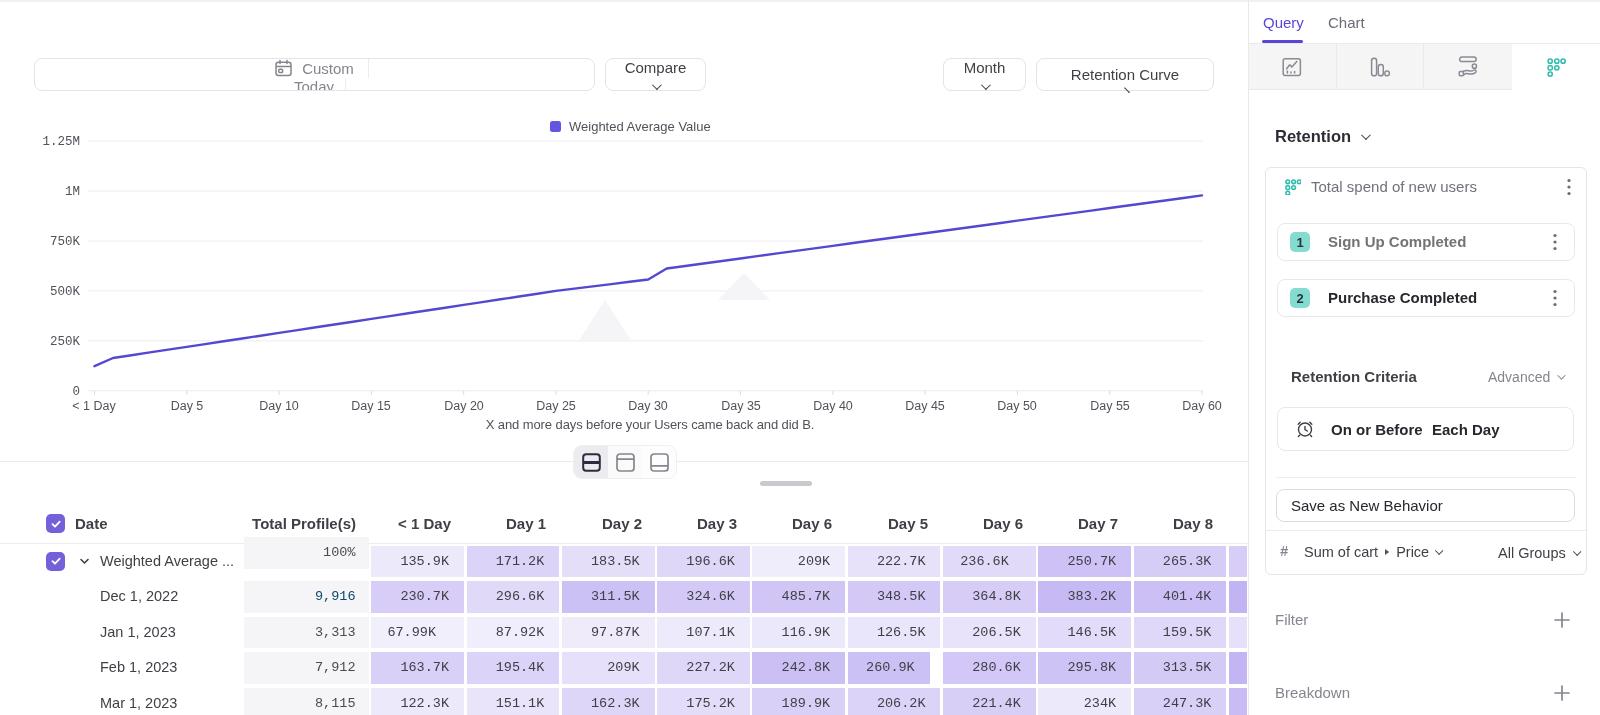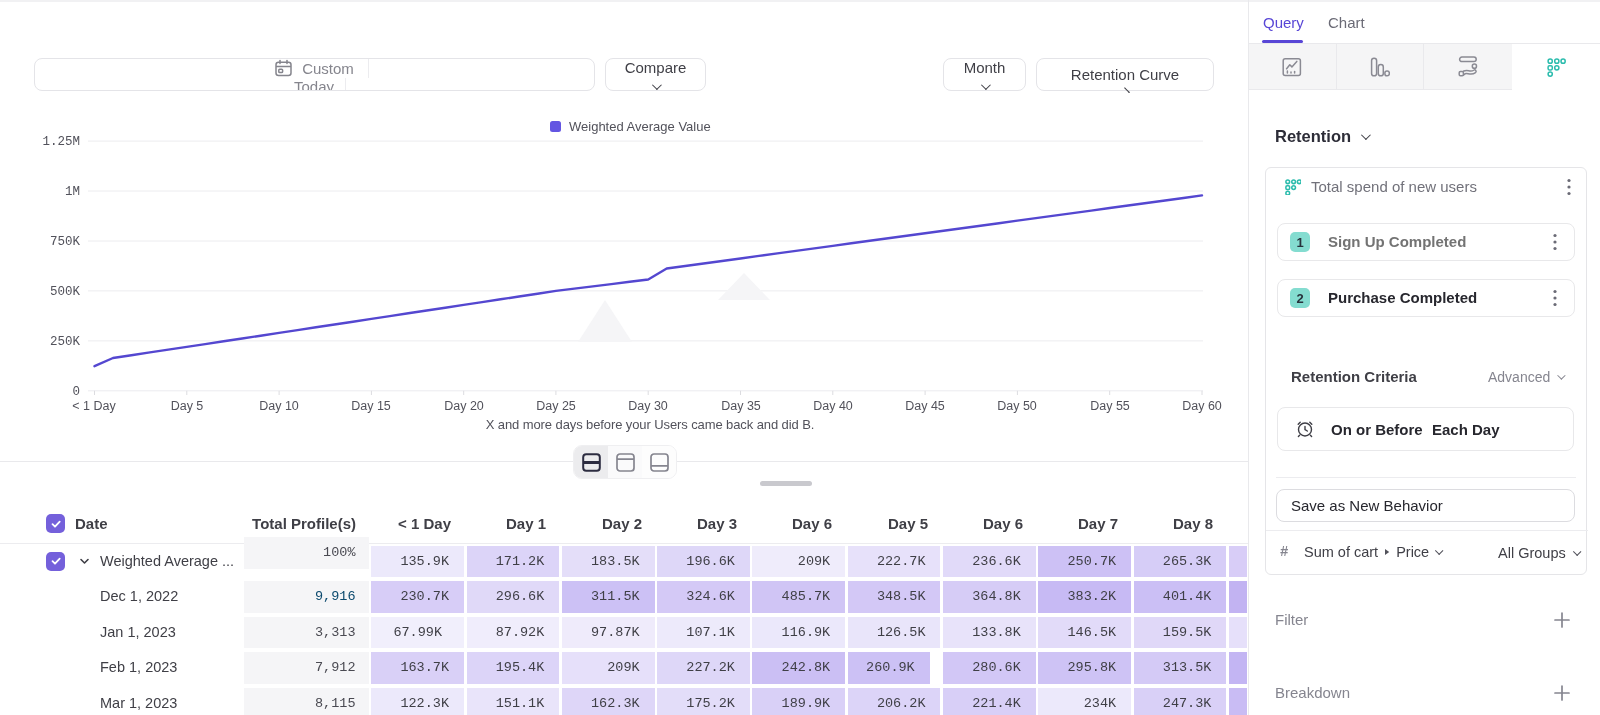--- a/index.html
+++ b/index.html
@@ -148,45 +148,45 @@
         <path d="M2 3.5 L5.5 7 L9 3.5" fill="none" stroke="#3f3f46" stroke-width="1.6" stroke-linecap="round" stroke-linejoin="round"></path>
       </svg>
       <div style="position:absolute;left:100px;top:57.8px;font-size:14.5px;color:#3f3f46;">Weighted Average ...</div>
       <div class="mono" style="position:absolute;left:243.5px;top:42px;width:125.0px;height:31.5px;background:#f5f5f7;display:flex;align-items:center;justify-content:flex-end;padding-right:13px;font-size:13.5px;color:#4a4a52;">100%</div>
       <div class="mono" style="position:absolute;left:371.0px;top:50.5px;width:93.0px;height:31.5px;background:#ece9fb;display:flex;align-items:center;justify-content:flex-end;padding-right:15px;font-size:13.5px;color:#3f3f46;">135.9K</div>
       <div class="mono" style="position:absolute;left:466.5px;top:50.5px;width:92.8px;height:31.5px;background:#dcd4f8;display:flex;align-items:center;justify-content:flex-end;padding-right:15px;font-size:13.5px;color:#3f3f46;">171.2K</div>
       <div class="mono" style="position:absolute;left:561.8px;top:50.5px;width:92.8px;height:31.5px;background:#e4def9;display:flex;align-items:center;justify-content:flex-end;padding-right:15px;font-size:13.5px;color:#3f3f46;">183.5K</div>
       <div class="mono" style="position:absolute;left:657.1px;top:50.5px;width:92.8px;height:31.5px;background:#ded7f8;display:flex;align-items:center;justify-content:flex-end;padding-right:15px;font-size:13.5px;color:#3f3f46;">196.6K</div>
       <div class="mono" style="position:absolute;left:752.4px;top:50.5px;width:92.8px;height:31.5px;background:#efecfb;display:flex;align-items:center;justify-content:flex-end;padding-right:15px;font-size:13.5px;color:#3f3f46;">209K</div>
       <div class="mono" style="position:absolute;left:847.7px;top:50.5px;width:92.8px;height:31.5px;background:#e7e1fa;display:flex;align-items:center;justify-content:flex-end;padding-right:15px;font-size:13.5px;color:#3f3f46;">222.7K</div>
-      <div class="mono" style="position:absolute;left:943.0px;top:50.5px;width:92.8px;height:31.5px;background:#e1daf9;display:flex;align-items:center;justify-content:flex-end;padding-right:15px;font-size:13.5px;color:#3f3f46;">236.6K</div>
+      <div class="mono" style="position:absolute;left:943.0px;top:50.5px;width:92.8px;height:31.5px;background:#e1daf9;display:flex;align-items:center;justify-content:flex-end;padding-right:27px;font-size:13.5px;color:#3f3f46;">236.6K</div>
       <div class="mono" style="position:absolute;left:1038.3px;top:50.5px;width:92.8px;height:31.5px;background:#cdc1f5;display:flex;align-items:center;justify-content:flex-end;padding-right:15px;font-size:13.5px;color:#3f3f46;">250.7K</div>
       <div class="mono" style="position:absolute;left:1133.6px;top:50.5px;width:92.8px;height:31.5px;background:#d6cdf7;display:flex;align-items:center;justify-content:flex-end;padding-right:15px;font-size:13.5px;color:#3f3f46;">265.3K</div>
       <div style="position:absolute;left:1228.7px;top:50.5px;width:18.8px;height:31.5px;background:#d8cdf7;"></div>
       <div style="position:absolute;left:100px;top:93.2px;font-size:14.5px;color:#3f3f46;">Dec 1, 2022</div>
       <div class="mono" style="position:absolute;left:243.5px;top:86.0px;width:125.0px;height:31.5px;background:#f5f5f7;display:flex;align-items:center;justify-content:flex-end;padding-right:13px;font-size:13.5px;color:#0c4a6e;">9,916</div>
       <div class="mono" style="position:absolute;left:371.0px;top:86.0px;width:93.0px;height:31.5px;background:#d7cdf7;display:flex;align-items:center;justify-content:flex-end;padding-right:15px;font-size:13.5px;color:#3f3f46;">230.7K</div>
       <div class="mono" style="position:absolute;left:466.5px;top:86.0px;width:92.8px;height:31.5px;background:#e0d9f8;display:flex;align-items:center;justify-content:flex-end;padding-right:15px;font-size:13.5px;color:#3f3f46;">296.6K</div>
       <div class="mono" style="position:absolute;left:561.8px;top:86.0px;width:92.8px;height:31.5px;background:#ccc1f5;display:flex;align-items:center;justify-content:flex-end;padding-right:15px;font-size:13.5px;color:#3f3f46;">311.5K</div>
       <div class="mono" style="position:absolute;left:657.1px;top:86.0px;width:92.8px;height:31.5px;background:#d4c9f6;display:flex;align-items:center;justify-content:flex-end;padding-right:15px;font-size:13.5px;color:#3f3f46;">324.6K</div>
       <div class="mono" style="position:absolute;left:752.4px;top:86.0px;width:92.8px;height:31.5px;background:#d0c5f5;display:flex;align-items:center;justify-content:flex-end;padding-right:15px;font-size:13.5px;color:#3f3f46;">485.7K</div>
       <div class="mono" style="position:absolute;left:847.7px;top:86.0px;width:92.8px;height:31.5px;background:#d3c8f6;display:flex;align-items:center;justify-content:flex-end;padding-right:15px;font-size:13.5px;color:#3f3f46;">348.5K</div>
       <div class="mono" style="position:absolute;left:943.0px;top:86.0px;width:92.8px;height:31.5px;background:#d6ccf6;display:flex;align-items:center;justify-content:flex-end;padding-right:15px;font-size:13.5px;color:#3f3f46;">364.8K</div>
       <div class="mono" style="position:absolute;left:1038.3px;top:86.0px;width:92.8px;height:31.5px;background:#c7baf4;display:flex;align-items:center;justify-content:flex-end;padding-right:15px;font-size:13.5px;color:#3f3f46;">383.2K</div>
       <div class="mono" style="position:absolute;left:1133.6px;top:86.0px;width:92.8px;height:31.5px;background:#cbbff5;display:flex;align-items:center;justify-content:flex-end;padding-right:15px;font-size:13.5px;color:#3f3f46;">401.4K</div>
       <div style="position:absolute;left:1228.7px;top:86.0px;width:18.8px;height:31.5px;background:#c2b3f2;"></div>
       <div style="position:absolute;left:100px;top:128.8px;font-size:14.5px;color:#3f3f46;">Jan 1, 2023</div>
       <div class="mono" style="position:absolute;left:243.5px;top:121.5px;width:125.0px;height:31.5px;background:#f5f5f7;display:flex;align-items:center;justify-content:flex-end;padding-right:13px;font-size:13.5px;color:#4a4a52;">3,313</div>
-      <div class="mono" style="position:absolute;left:371.0px;top:121.5px;width:93.0px;height:31.5px;background:#f1effc;display:flex;align-items:center;justify-content:flex-end;padding-right:22px;font-size:13.5px;color:#3f3f46;">67.99K</div>
+      <div class="mono" style="position:absolute;left:371.0px;top:121.5px;width:93.0px;height:31.5px;background:#f1effc;display:flex;align-items:center;justify-content:flex-end;padding-right:28px;font-size:13.5px;color:#3f3f46;">67.99K</div>
       <div class="mono" style="position:absolute;left:466.5px;top:121.5px;width:92.8px;height:31.5px;background:#f0edfc;display:flex;align-items:center;justify-content:flex-end;padding-right:15px;font-size:13.5px;color:#3f3f46;">87.92K</div>
       <div class="mono" style="position:absolute;left:561.8px;top:121.5px;width:92.8px;height:31.5px;background:#efebfb;display:flex;align-items:center;justify-content:flex-end;padding-right:15px;font-size:13.5px;color:#3f3f46;">97.87K</div>
       <div class="mono" style="position:absolute;left:657.1px;top:121.5px;width:92.8px;height:31.5px;background:#edeafb;display:flex;align-items:center;justify-content:flex-end;padding-right:15px;font-size:13.5px;color:#3f3f46;">107.1K</div>
       <div class="mono" style="position:absolute;left:752.4px;top:121.5px;width:92.8px;height:31.5px;background:#ebe8fb;display:flex;align-items:center;justify-content:flex-end;padding-right:15px;font-size:13.5px;color:#3f3f46;">116.9K</div>
       <div class="mono" style="position:absolute;left:847.7px;top:121.5px;width:92.8px;height:31.5px;background:#e9e5fa;display:flex;align-items:center;justify-content:flex-end;padding-right:15px;font-size:13.5px;color:#3f3f46;">126.5K</div>
-      <div class="mono" style="position:absolute;left:943.0px;top:121.5px;width:92.8px;height:31.5px;background:#e8e3fa;display:flex;align-items:center;justify-content:flex-end;padding-right:15px;font-size:13.5px;color:#3f3f46;">133.8K</div>
+      <div class="mono" style="position:absolute;left:943.0px;top:121.5px;width:92.8px;height:31.5px;background:#e8e3fa;display:flex;align-items:center;justify-content:flex-end;padding-right:15px;font-size:13.5px;color:#3f3f46;">206.5K</div>
       <div class="mono" style="position:absolute;left:1038.3px;top:121.5px;width:92.8px;height:31.5px;background:#e2dbf9;display:flex;align-items:center;justify-content:flex-end;padding-right:15px;font-size:13.5px;color:#3f3f46;">146.5K</div>
       <div class="mono" style="position:absolute;left:1133.6px;top:121.5px;width:92.8px;height:31.5px;background:#e0d8f8;display:flex;align-items:center;justify-content:flex-end;padding-right:15px;font-size:13.5px;color:#3f3f46;">159.5K</div>
       <div style="position:absolute;left:1228.7px;top:121.5px;width:18.8px;height:31.5px;background:#e6e0fa;"></div>
       <div style="position:absolute;left:100px;top:164.2px;font-size:14.5px;color:#3f3f46;">Feb 1, 2023</div>
       <div class="mono" style="position:absolute;left:243.5px;top:157.0px;width:125.0px;height:31.5px;background:#f5f5f7;display:flex;align-items:center;justify-content:flex-end;padding-right:13px;font-size:13.5px;color:#4a4a52;">7,912</div>
       <div class="mono" style="position:absolute;left:371.0px;top:157.0px;width:93.0px;height:31.5px;background:#d9d0f7;display:flex;align-items:center;justify-content:flex-end;padding-right:15px;font-size:13.5px;color:#3f3f46;">163.7K</div>
       <div class="mono" style="position:absolute;left:466.5px;top:157.0px;width:92.8px;height:31.5px;background:#dcd4f8;display:flex;align-items:center;justify-content:flex-end;padding-right:15px;font-size:13.5px;color:#3f3f46;">195.4K</div>
       <div class="mono" style="position:absolute;left:561.8px;top:157.0px;width:92.8px;height:31.5px;background:#e6e0fa;display:flex;align-items:center;justify-content:flex-end;padding-right:15px;font-size:13.5px;color:#3f3f46;">209K</div>
       <div class="mono" style="position:absolute;left:657.1px;top:157.0px;width:92.8px;height:31.5px;background:#ded7f8;display:flex;align-items:center;justify-content:flex-end;padding-right:15px;font-size:13.5px;color:#3f3f46;">227.2K</div>
       <div class="mono" style="position:absolute;left:752.4px;top:157.0px;width:92.8px;height:31.5px;background:#cbbff4;display:flex;align-items:center;justify-content:flex-end;padding-right:15px;font-size:13.5px;color:#3f3f46;">242.8K</div>

